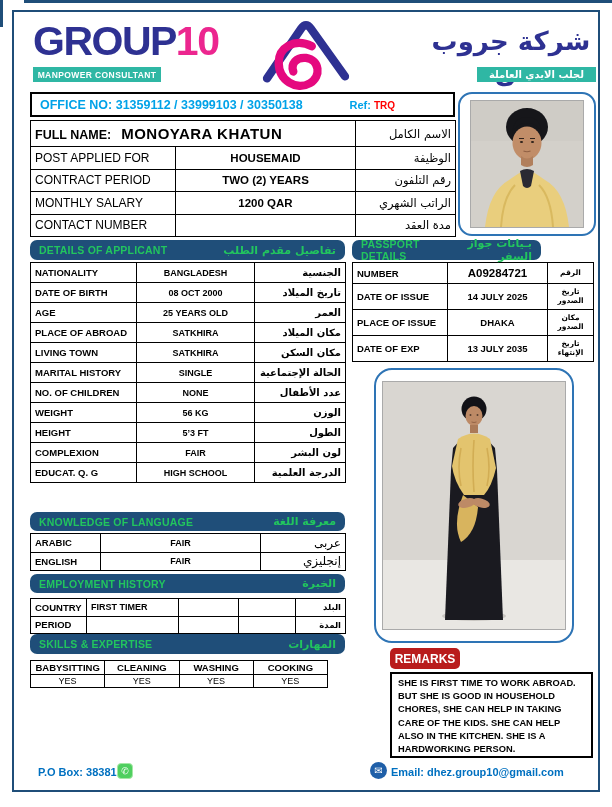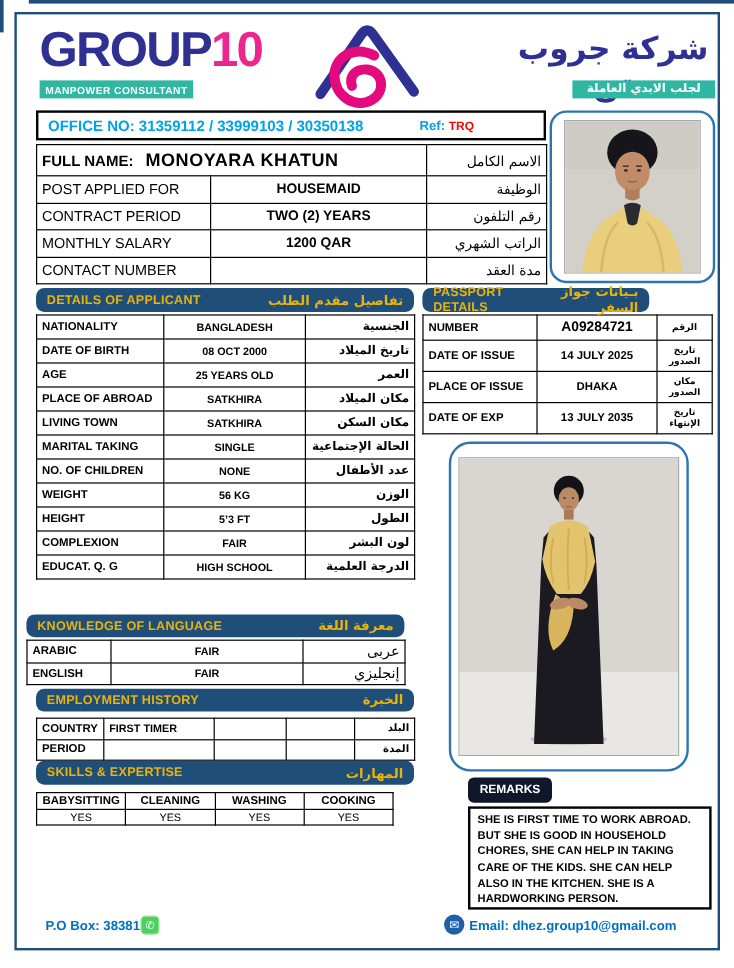--- a/index.html
+++ b/index.html
@@ -42,21 +42,21 @@
   .main-table .lab{font-size:12px;font-weight:normal;}
   .main-table .val{font-size:11.5px;}
   .main-table .arr{font-size:11.5px;}
 
   
   .photo-top{left:458px;top:92px;width:134px;height:140px;border:2px solid #2e74b5;border-radius:14px;display:flex;align-items:center;justify-content:center;background:#fff;}
   .photo-bottom{left:374px;top:368px;width:196px;height:271px;border:2px solid #2e74b5;border-radius:18px;display:flex;align-items:center;justify-content:center;background:#fff;}
   .photo-inner{border:1px solid #aaa;display:block;}
 
   
-  .sec-bar{background:#1f4e79;border-radius:7px;color:#eab308;font-weight:bold;display:flex;justify-content:space-between;align-items:center;padding:0 9px;}
+  .sec-bar{background:#1f4e79;border-radius:7px;color:#22c55e;font-weight:bold;display:flex;justify-content:space-between;align-items:center;padding:0 9px;}
   .sec-bar .t{font-size:10.5px;letter-spacing:.2px;}
   .sec-bar .ta{font-size:11px;font-family:"DejaVu Sans",sans-serif;direction:rtl;}
 
   .applicant{left:30px;top:240px;width:315px;}
   .applicant .sec-bar{height:20px;margin-bottom:2px;}
   .applicant table{width:315px;}
   .applicant td{height:19px;}
   .applicant .lab{font-size:9.5px;}
   .applicant .val{font-size:9px;}
   .applicant .arr{font-size:10px;font-weight:bold;margin-left:24px;}
@@ -64,21 +64,21 @@
   .passport{left:352px;top:240px;width:241px;}
   .passport .sec-bar{height:20px;width:171px;margin-bottom:2px;}
   .passport table{width:241px;}
   .passport td{height:25px;}
   .passport tr.r0 td{height:20px;}
   .passport .lab{font-size:9.5px;}
   .passport .val{font-size:9.5px;}
   .passport .num{font-size:11.5px;}
   .passport .arr{font-size:7.5px;text-align:center;white-space:normal;line-height:1.15;font-weight:bold;}
 
-  .language{left:22px;top:512px;width:315px;}
+  .language{left:30px;top:512px;width:315px;}
   .language .sec-bar{height:19px;margin-bottom:2px;}
   .language table{width:315px;}
   .language td{height:17.5px;}
   .language .lab{font-size:9.5px;}
   .language .val{font-size:9px;}
   .language .arr{font-size:12px;}
 
   .employment{left:30px;top:574px;width:315px;}
   .employment .sec-bar{height:19px;margin-bottom:5px;}
   .employment table{width:315px;}
@@ -87,21 +87,21 @@
   .employment .val{font-size:9px;text-align:left;}
   .employment .arr{font-size:8.5px;font-weight:bold;}
 
   .skills{left:30px;top:634px;width:315px;}
   .skills .sec-bar{height:20px;margin-bottom:6px;}
   .skills table{width:298px;padding-left:28px;}
   .skills td{height:12.5px;}
   .skills .hed{font-size:9.5px;font-weight:bold;text-align:center;}
   .skills .val{font-size:9px;font-weight:normal;}
 
-  .remarks-badge{left:390px;top:648px;width:70px;height:21px;border-radius:5px;background:#0f172a;color:#fff;font-size:10px;font-weight:bold;display:flex;align-items:center;justify-content:center;}
+  .remarks-badge{left:390px;top:648px;width:70px;height:21px;border-radius:5px;background:#b91c1c;color:#fff;font-size:12px;font-weight:bold;display:flex;align-items:center;justify-content:center;}
   .remarks-box{left:390px;top:672px;width:187px;height:76px;border:2px solid #000;padding:3px 6px;font-size:9.3px;font-weight:bold;line-height:1.42;white-space:normal;background:#fff;}
 
   .declaration{left:35px;top:709px;width:283px;height:42px;border-radius:22px;background:#1f4e79;color:#fff;display:flex;align-items:center;justify-content:center;text-align:center;font-size:10px;font-weight:bold;line-height:1.6;padding:0 14px;}
 
   
   .footer-text{font-size:11px;font-weight:bold;color:#0070c0;white-space:nowrap;}
   .fo-pobox{left:38px;top:766px;}
   .fo-phone{left:137px;top:766px;}
   .fo-email{left:391px;top:766px;}
   .wa-icon{left:117px;top:763px;width:14px;height:14px;background:#4fcf5f;border:1.5px solid #a5e8a5;border-radius:4px;color:#fff;font-size:9px;display:flex;align-items:center;justify-content:center;}
@@ -218,21 +218,21 @@
             <td class="lab">PLACE OF ABROAD</td>
             <td class="val">SATKHIRA</td>
             <td class="arr">مكان الميلاد</td>
           </tr>
       <tr>
             <td class="lab">LIVING TOWN</td>
             <td class="val">SATKHIRA</td>
             <td class="arr">مكان السكن</td>
           </tr>
       <tr>
-            <td class="lab">MARITAL TAKING</td>
+            <td class="lab">MARITAL HISTORY</td>
             <td class="val">SINGLE</td>
             <td class="arr">الحالة الإجتماعية</td>
           </tr>
       <tr>
             <td class="lab">NO. OF CHILDREN</td>
             <td class="val">NONE</td>
             <td class="arr">عدد الأطفال</td>
           </tr>
       <tr>
             <td class="lab">WEIGHT</td>

